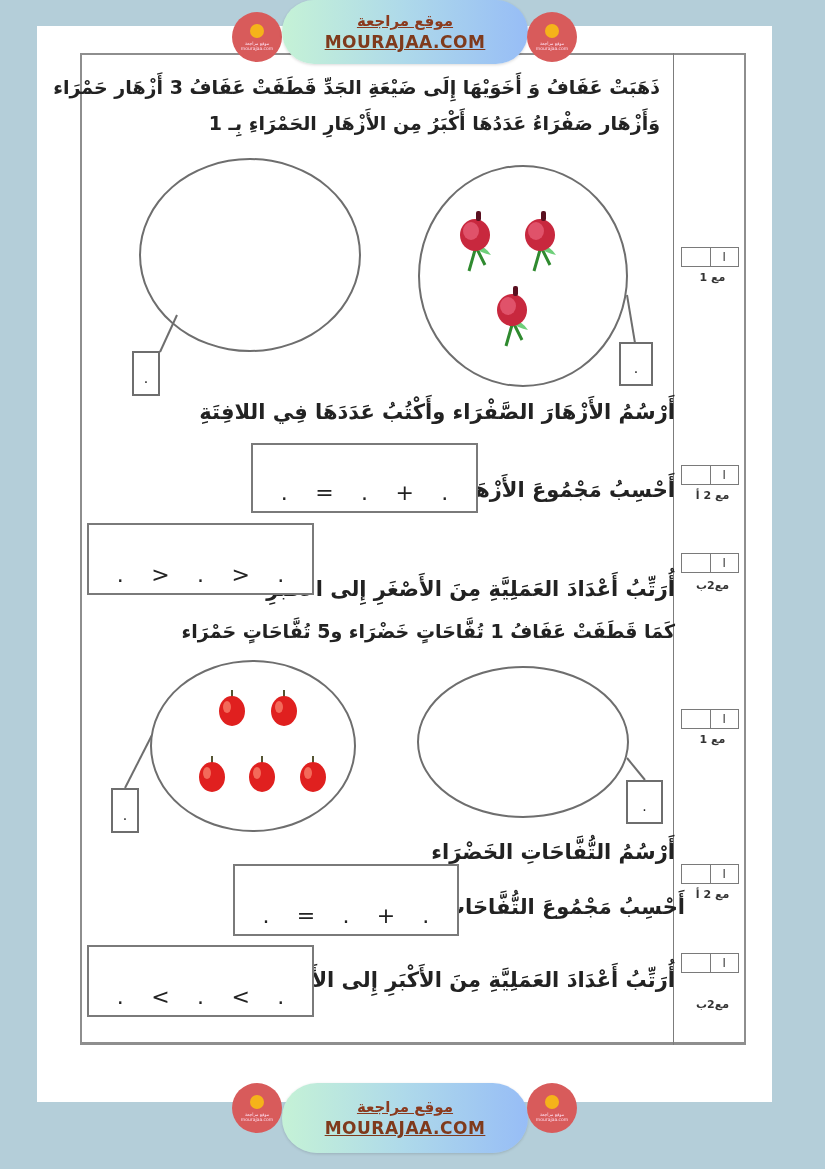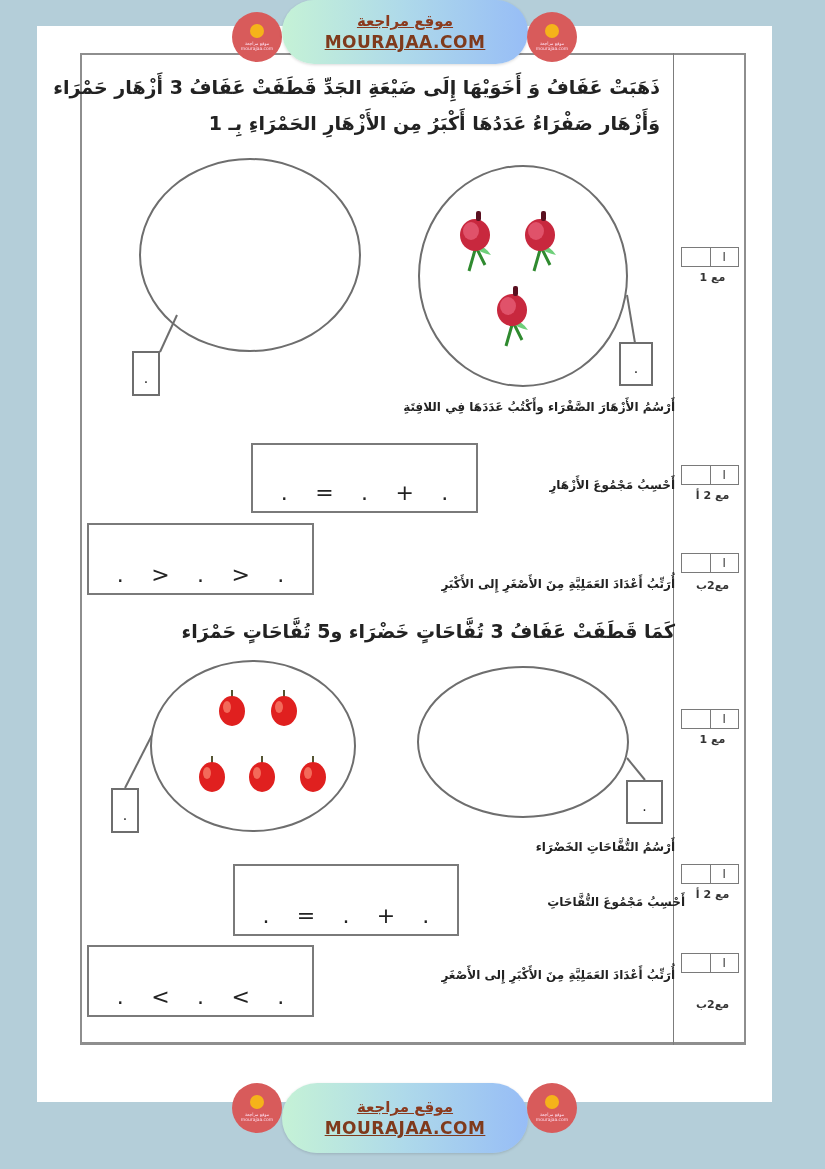--- a/index.html
+++ b/index.html
@@ -21,21 +21,21 @@
     .score-col-divider {
       position: absolute; left: 673px; top: 53px; width: 1px; height: 992px;
       background: #7c7c7c;
     }
     .ar {
       position: absolute; direction: rtl; text-align: right;
       font-family: "DejaVu Sans", sans-serif; font-weight: bold;
       color: #222; white-space: nowrap;
     }
     .intro { font-size: 19px; line-height: 30px; right: 165px; }
-    .q { font-size: 12px; }
+    .q { font-size: 21px; }
     .box {
       position: absolute; border: 2px solid #7a7a7a; background: #fff;
       display: flex; align-items: flex-end; justify-content: space-around;
       padding: 0 14px 6px 14px; direction: ltr;
       font-family: "DejaVu Sans", sans-serif; font-size: 22px; color: #222;
     }
     .box span { display: inline-block; }
     .ellipse {
       position: absolute; border: 2px solid #6e6e6e; border-radius: 50%; background: #fff;
     }
@@ -156,21 +156,21 @@
 
 <div class="ar q" style="top:577px; right:150px;text-align:right;">أُرَتِّبُ أَعْدَادَ العَمَلِيَّةِ مِنَ الأَصْغَرِ إِلى الأَكْبَرِ</div>
 <div class="box" style="left:87px; top:523px; width:227px; height:72px;">
   <span>.</span>
   <span>&gt;</span>
   <span>.</span>
   <span>&gt;</span>
   <span>.</span>
 </div>
 
-<div class="ar q" style="top:620px; right:150px; font-size:19px;">كَمَا قَطَفَتْ عَفَافُ 3 تُفَّاحَاتٍ خَضْرَاء و5 تُفَّاحَاتٍ حَمْرَاء</div>
+<div class="ar q" style="top:620px; right:150px; font-size:19px;">كَمَا قَطَفَتْ عَفَافُ 1 تُفَّاحَاتٍ خَضْرَاء و5 تُفَّاحَاتٍ حَمْرَاء</div>
 
 <div class="ellipse" style="left:150px; top:660px; width:206px; height:172px;"></div>
 <div class="ellipse" style="left:417px; top:666px; width:212px; height:152px;"></div>
 
 <svg class="fruit" style="left:217px; top:688px;" width="30" height="40" viewBox="0 0 30 40">
     <line x1="15" y1="2" x2="15" y2="10" stroke="#553" stroke-width="2"></line>
     <ellipse cx="15" cy="23" rx="13" ry="15" fill="#e0201f"></ellipse>
     <ellipse cx="10" cy="19" rx="4" ry="6" fill="#f36a5a"></ellipse>
   </svg>
 <svg class="fruit" style="left:269px; top:688px;" width="30" height="40" viewBox="0 0 30 40">

